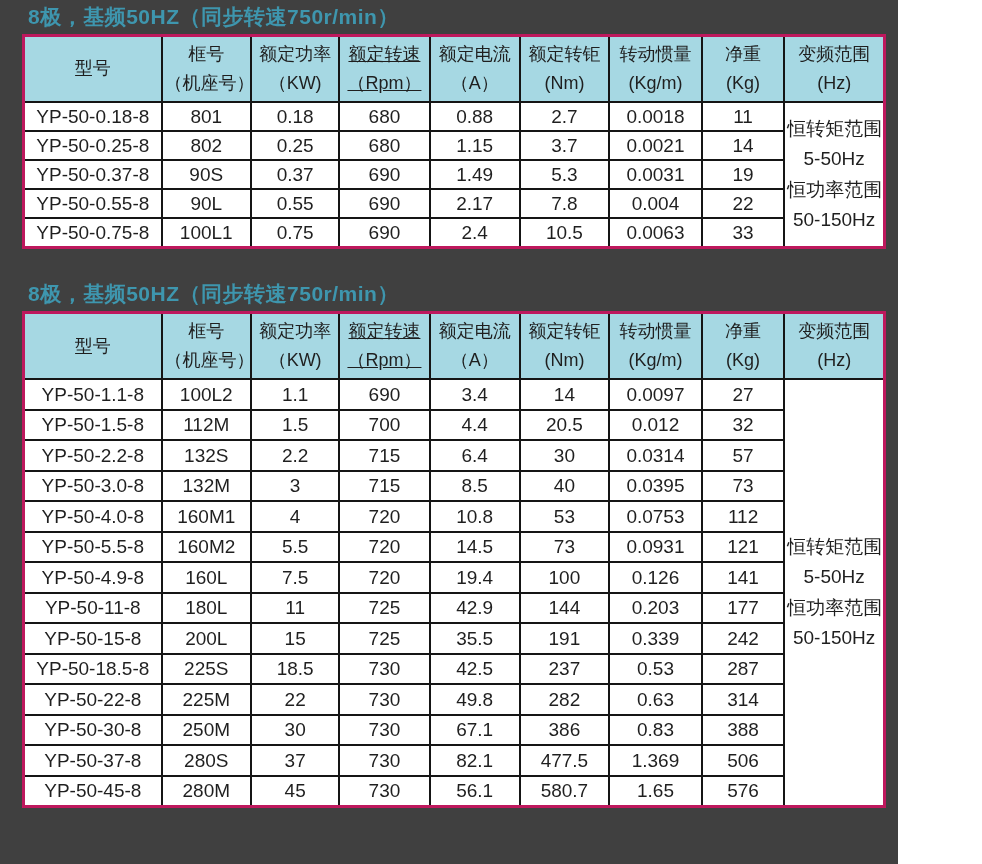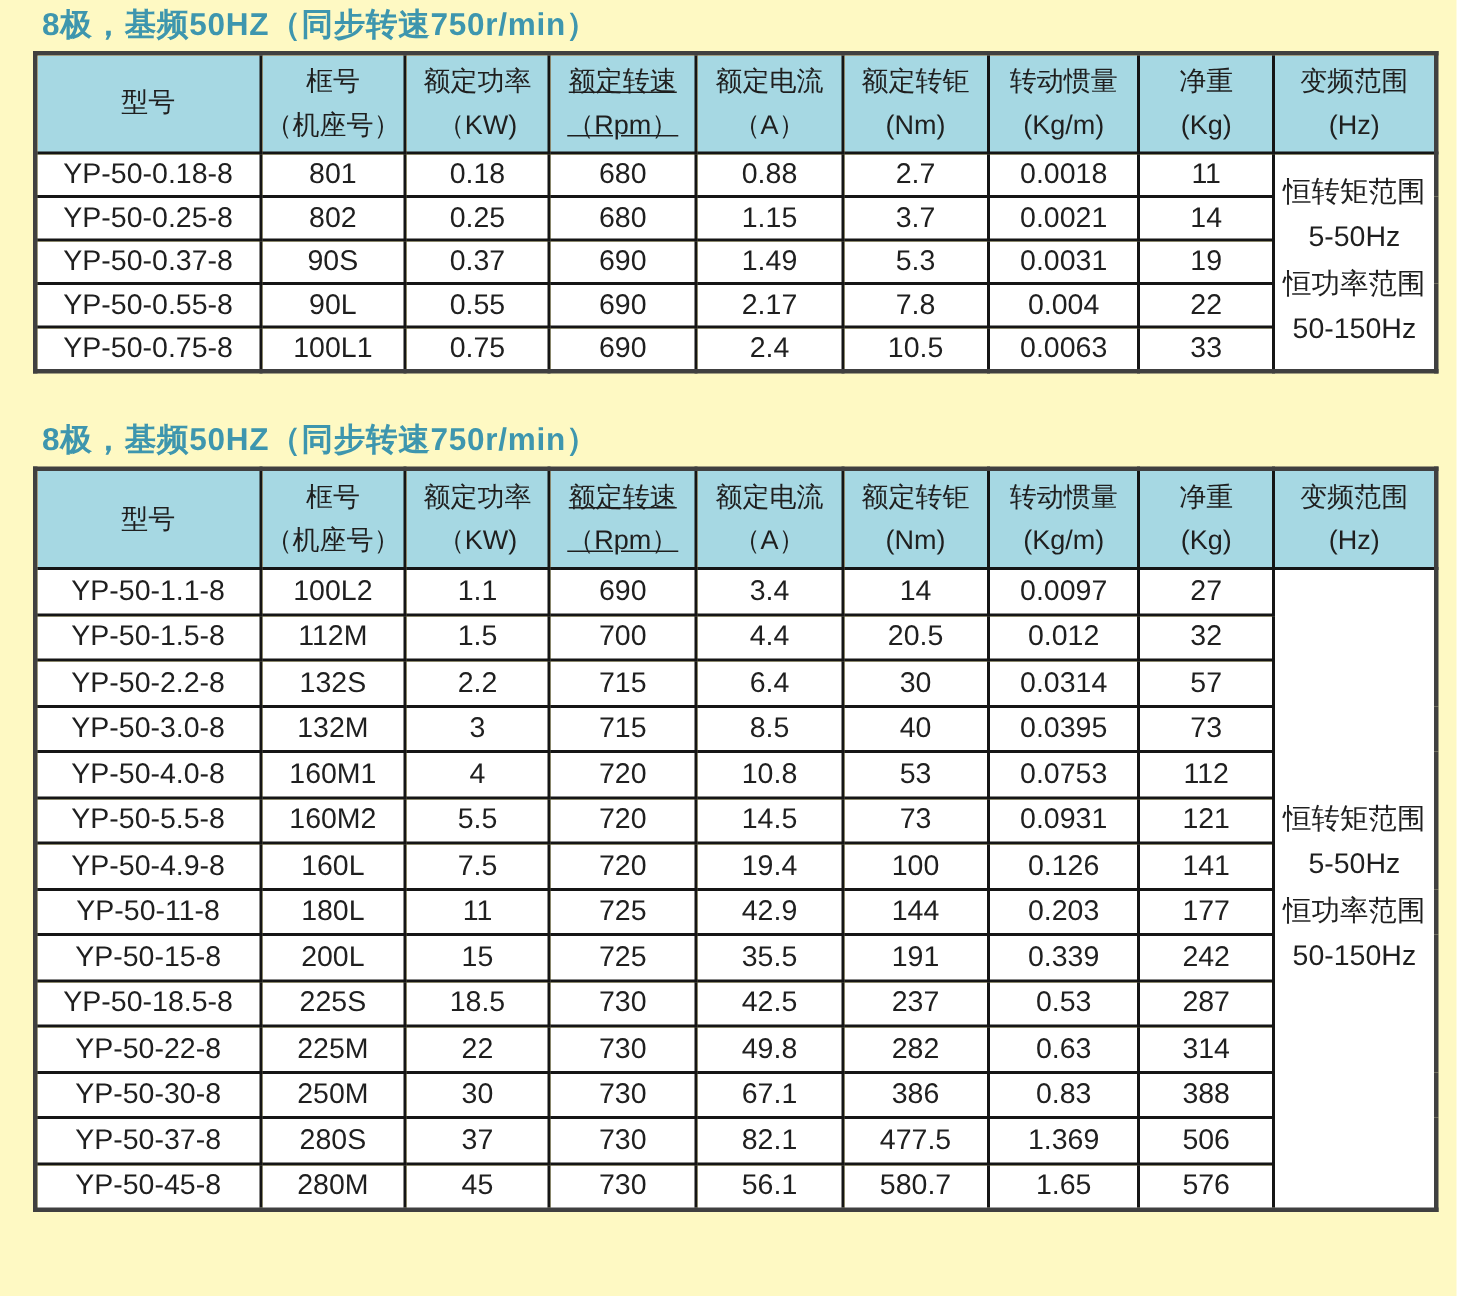--- a/index.html
+++ b/index.html
@@ -3,43 +3,43 @@
 <meta charset="utf-8">
 <style>
   html, body {
     margin: 0;
     padding: 0;
     background: #ffffff;
     font-family: "Liberation Sans", "DejaVu Sans", sans-serif;
     color: #1f1f1f;
   }
   .doc {
-    width: 971px;
+    width: 898px;
     height: 864px;
     box-sizing: border-box;
     padding: 4px 12px 10px 22px;
-    background: #fef9c3;
+    background: #404040;
     overflow: hidden;
   }
   .tbl-title {
     color: #3e96ae;
     font-size: 21px;
     font-weight: 600;
     letter-spacing: 0.5px;
     margin: 0 0 5px 6px;
     line-height: 1.2;
   }
   .section-2 .tbl-title {
     margin-top: 32px;
   }
   table.spec {
     width: 100%;
     border-collapse: collapse;
     table-layout: fixed;
-    border: 3px solid #404040;
+    border: 3px solid #be185d;
   }
   table.spec th, table.spec td {
     border: 2px solid #151515;
     text-align: center;
     vertical-align: middle;
     padding: 0 2px;
     overflow: hidden;
     white-space: nowrap;
   }
   table.spec th {

